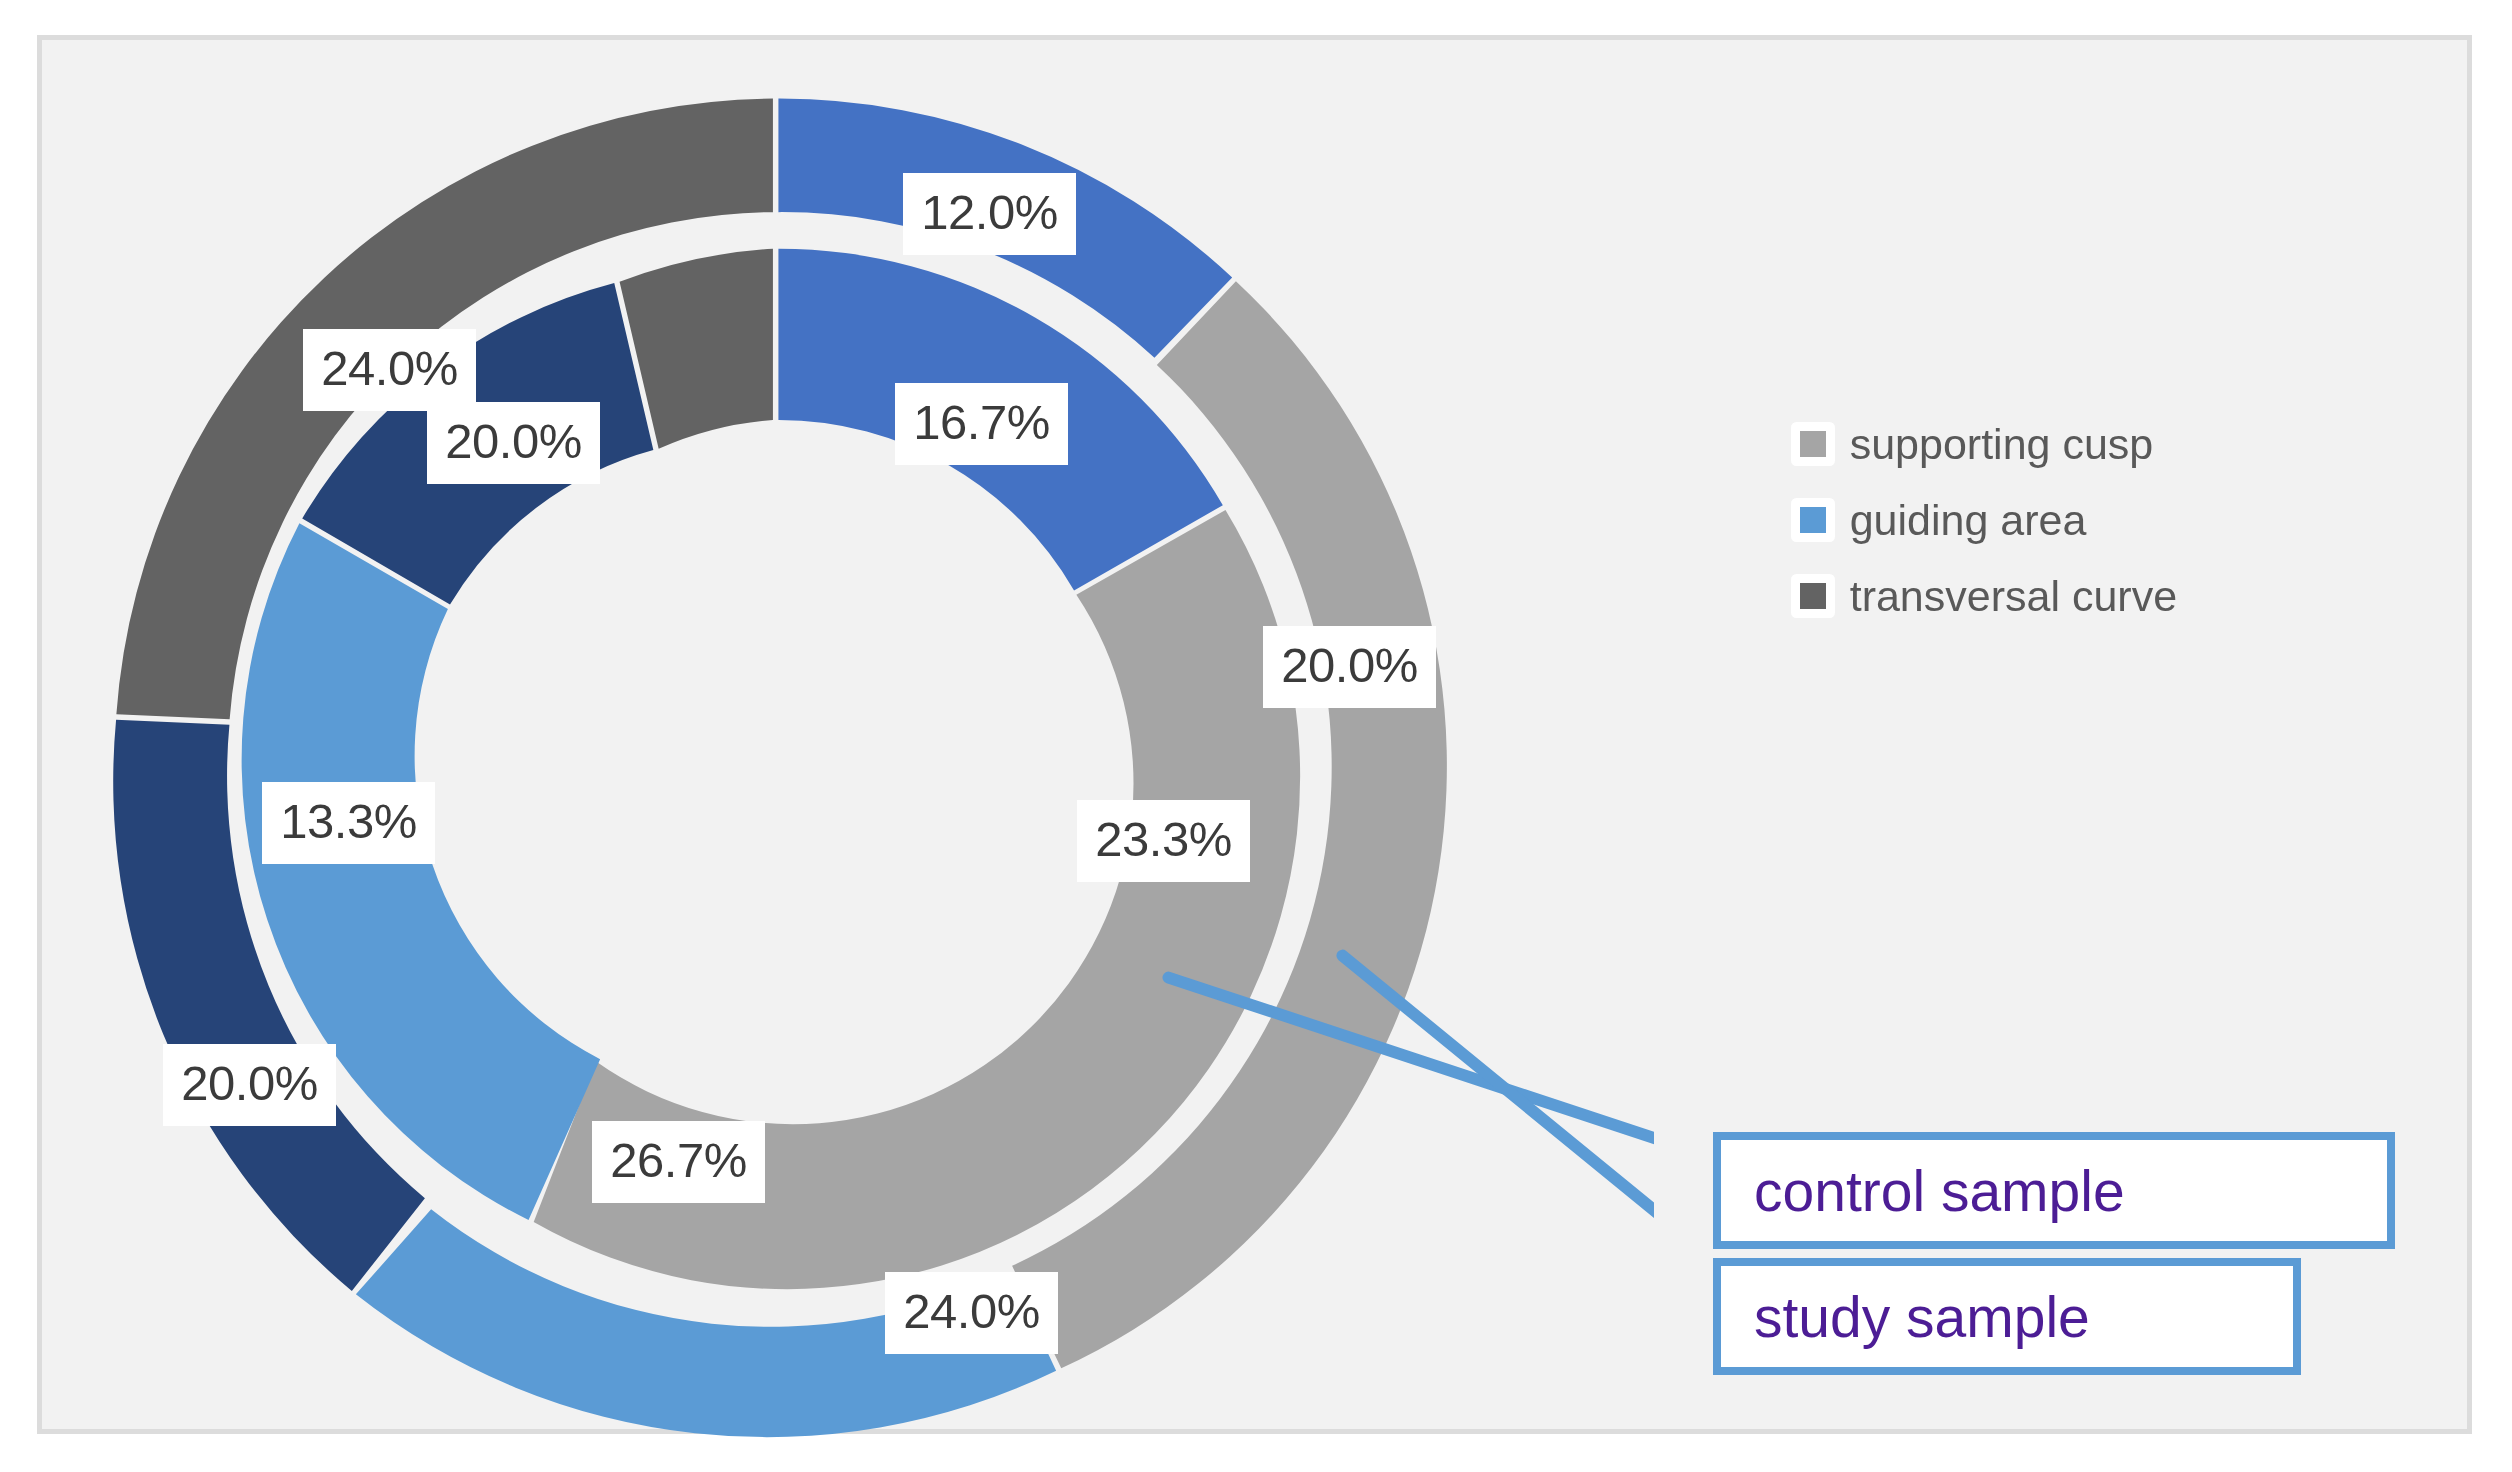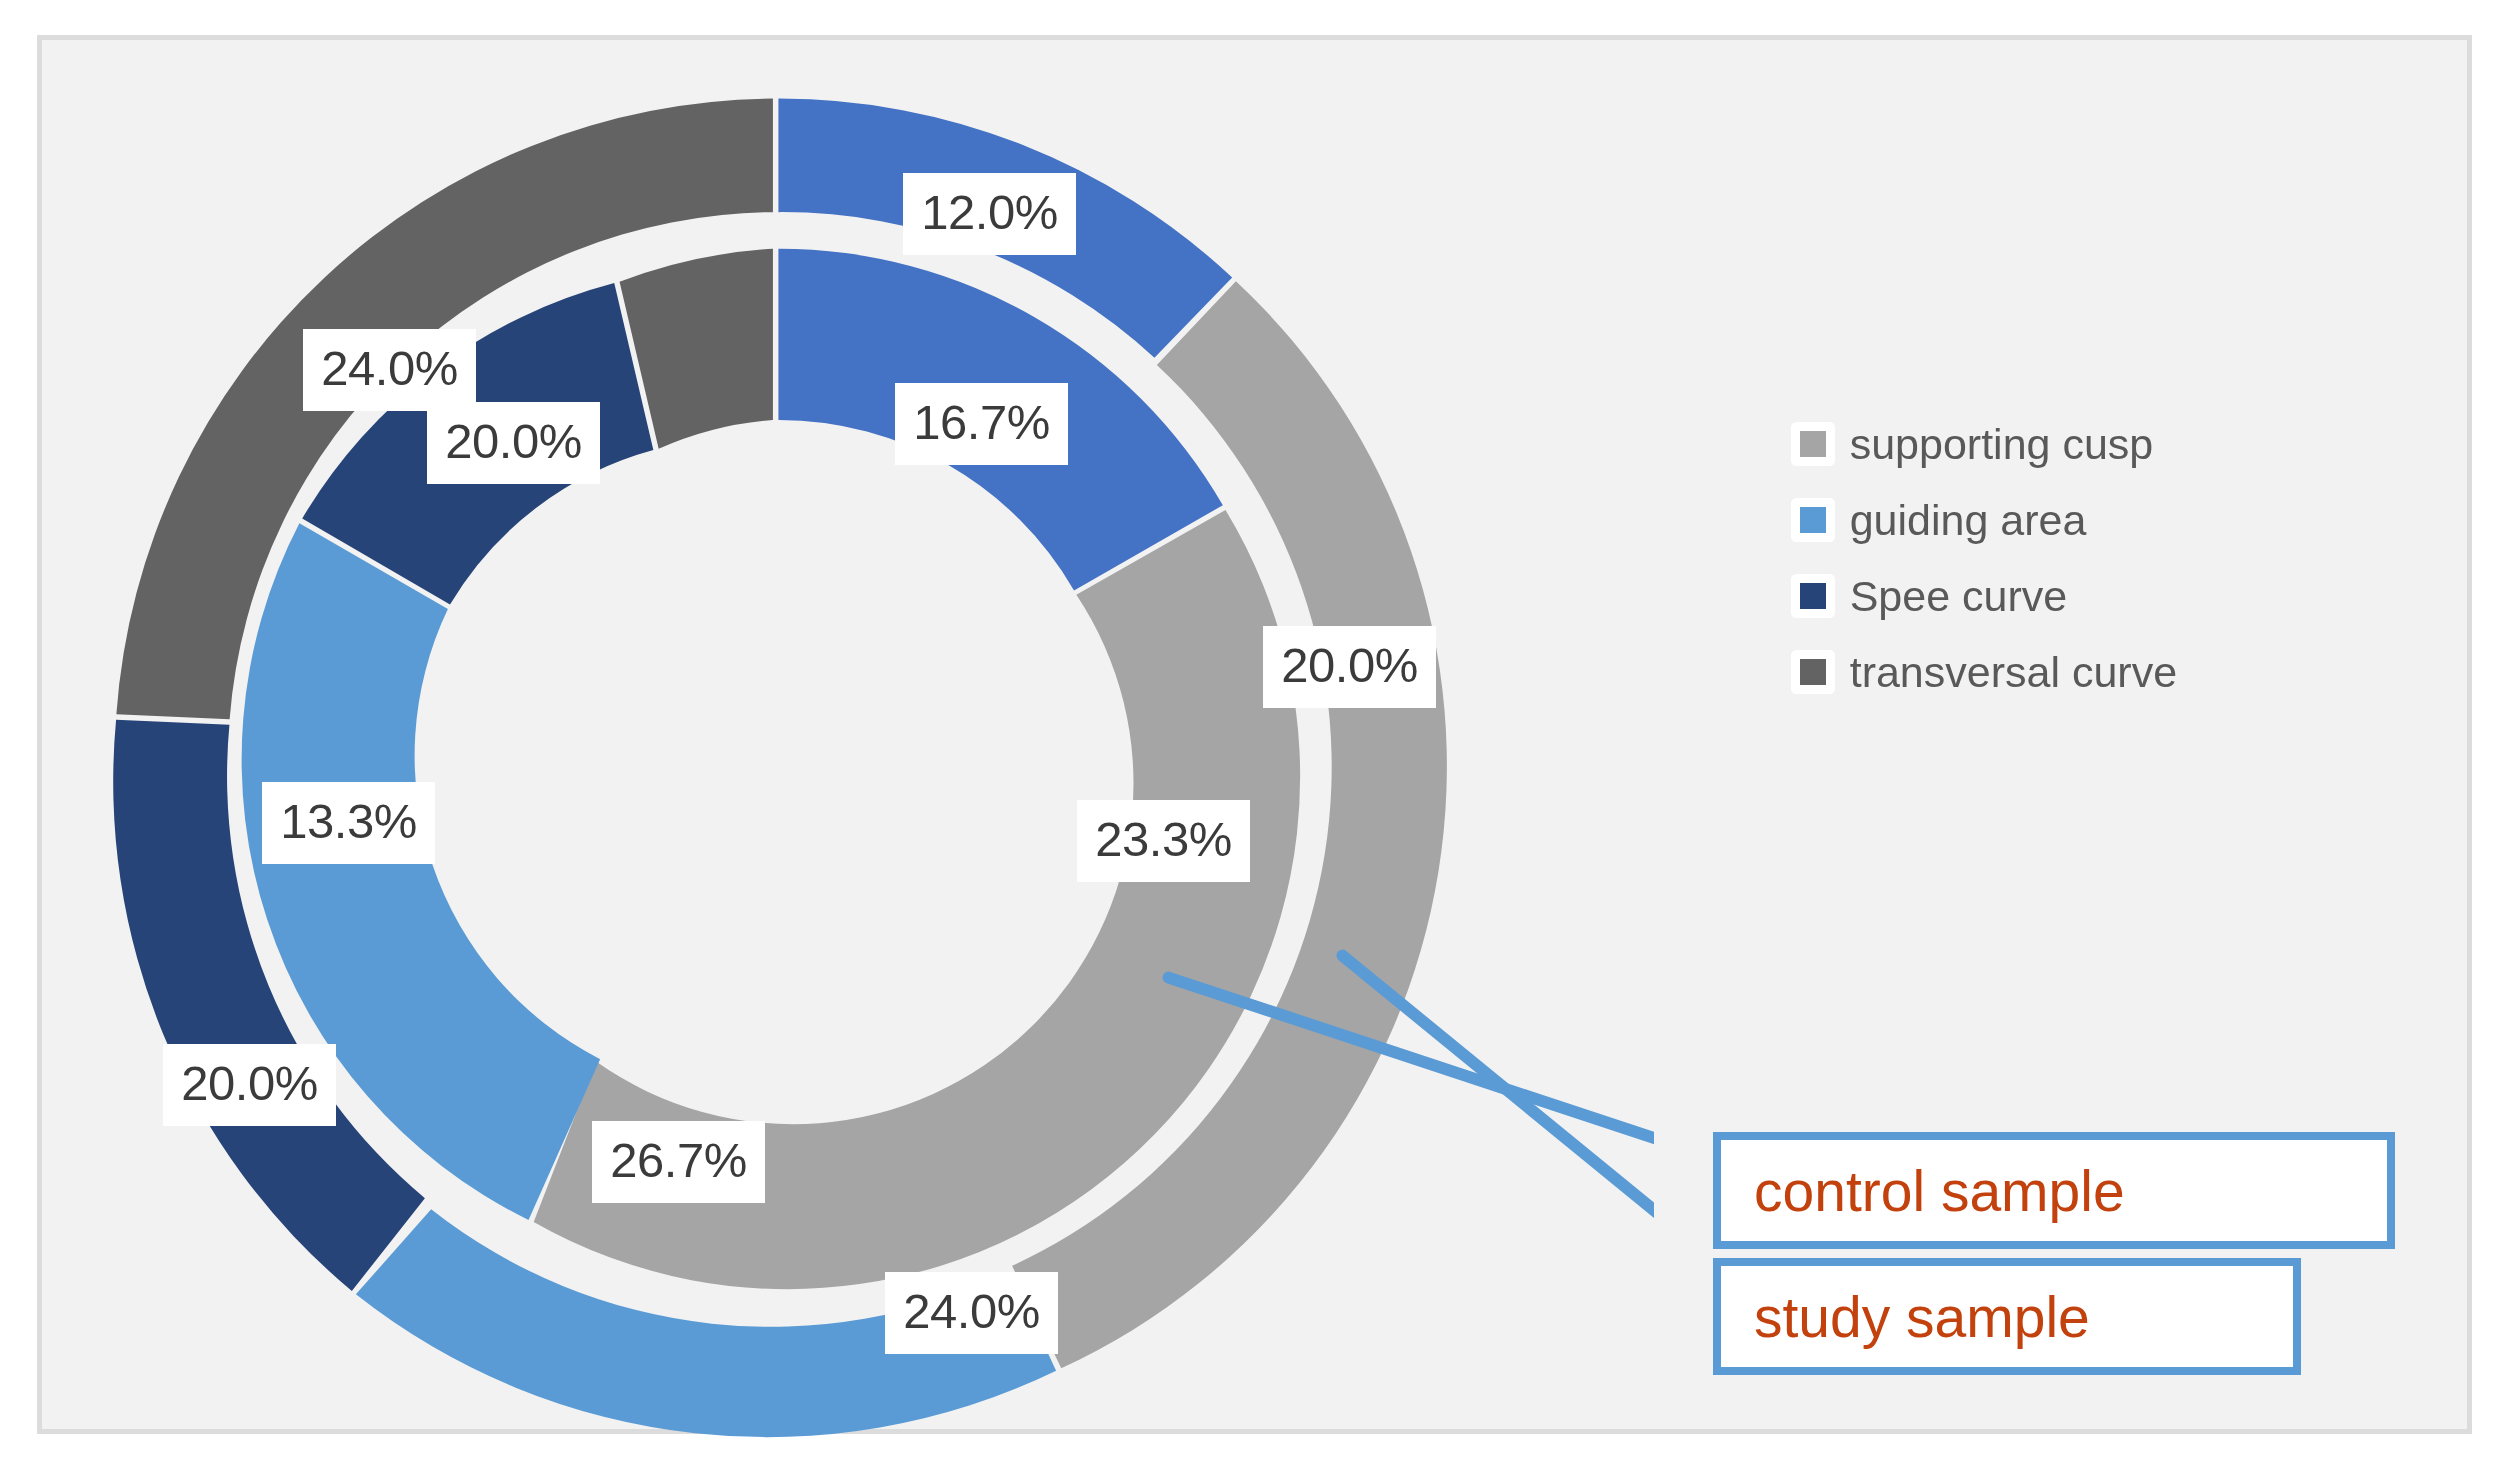--- a/index.html
+++ b/index.html
@@ -70,21 +70,21 @@
     position:absolute;
     background:#ffffff;
     border:8.2px solid #5b9bd5;
     box-sizing:border-box;
     display:flex;
     align-items:center;
     padding-left:33px;
   }
   .callout span{
     font-size:57px;
-    color:#c2410c;
+    color:#4c1d95;
     white-space:nowrap;
   }
   #callout-control{ left:1671px; top:1092px; width:682px; height:117px; }
   #callout-study  { left:1671px; top:1218px; width:588px; height:117px; }
 </style>
 </head>
 <body>
 
 <div id="chart-frame">
 
@@ -185,26 +185,20 @@
       <span class="legend-label">supporting cusp</span>
     </div>
 
     <div class="legend-row">
       <span class="legend-swatch-box">
         <span class="legend-swatch" style="background:#5b9bd5;"></span>
       </span>
       <span class="legend-label">guiding area</span>
     </div>
 
-    <div class="legend-row">
-      <span class="legend-swatch-box">
-        <span class="legend-swatch" style="background:#264478;"></span>
-      </span>
-      <span class="legend-label">Spee curve</span>
-    </div>
 
     <div class="legend-row">
       <span class="legend-swatch-box">
         <span class="legend-swatch" style="background:#636363;"></span>
       </span>
       <span class="legend-label">transversal curve</span>
     </div>
   </div>
 
   <div class="callout" id="callout-control">

